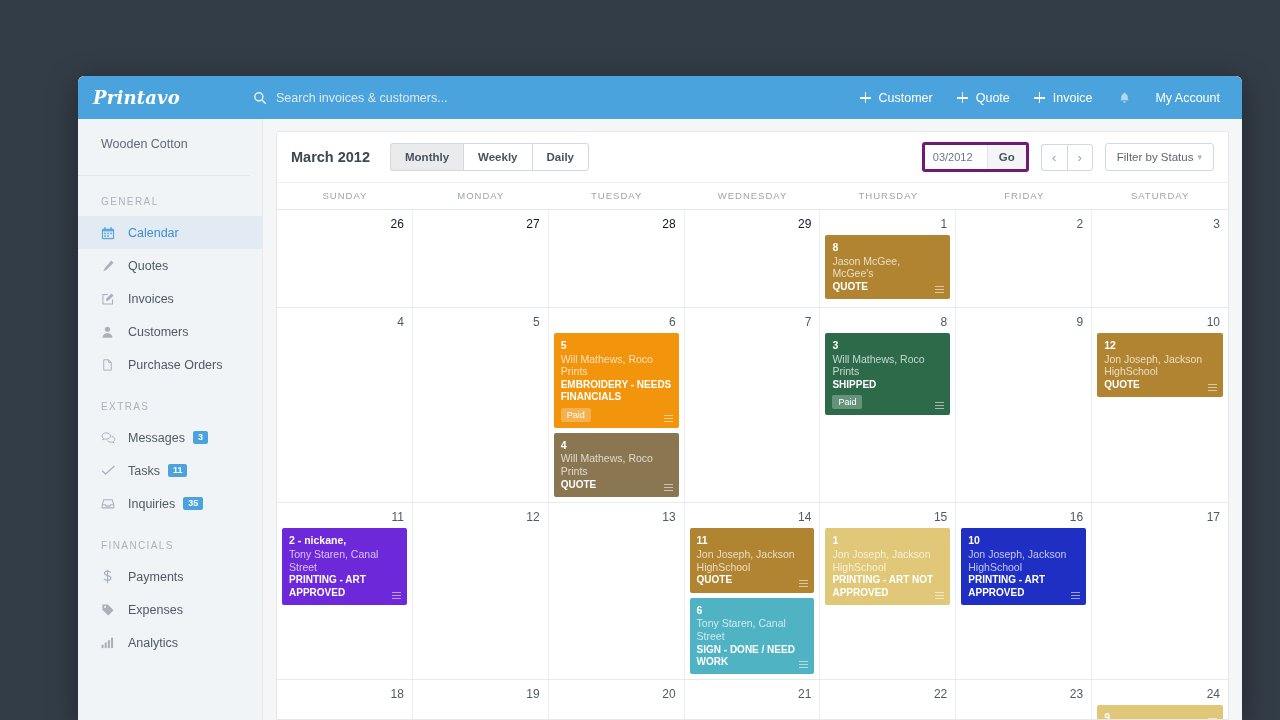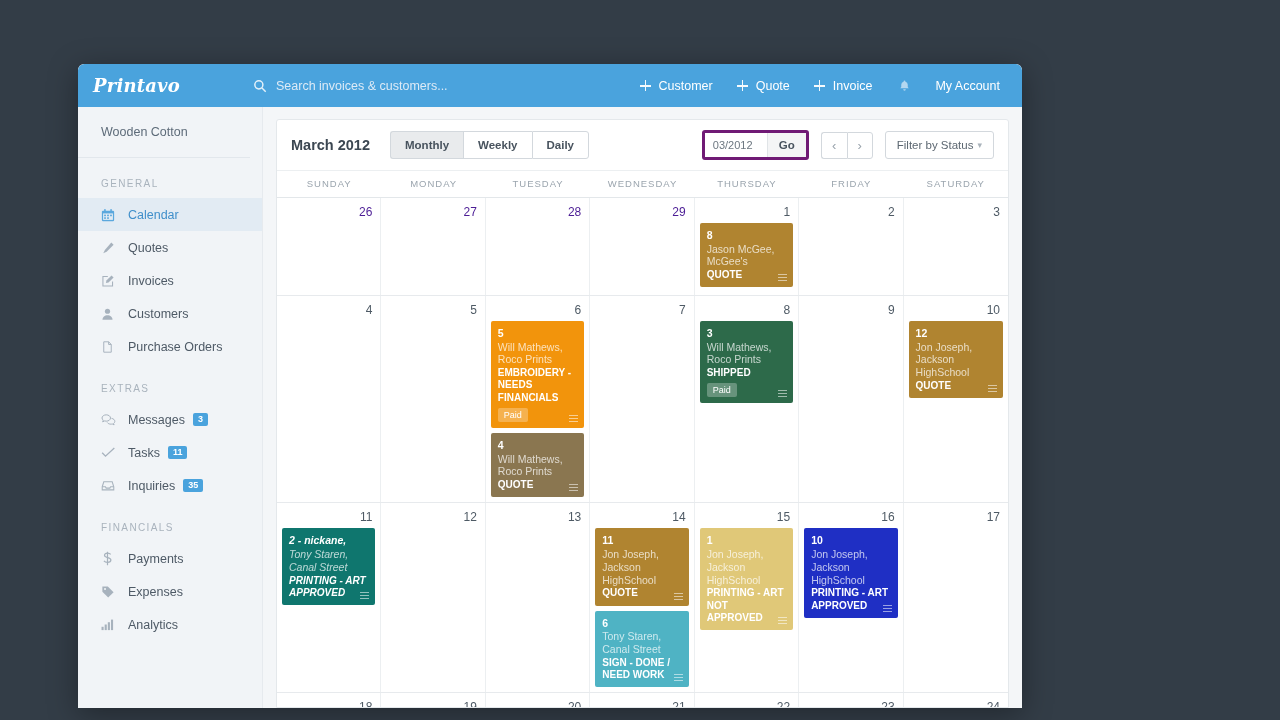--- a/index.html
+++ b/index.html
@@ -4,22 +4,22 @@
 <style>
   * { box-sizing: border-box; margin: 0; padding: 0; }
   html, body {
     width: 1280px; height: 720px;
     background: #333d47;
     font-family: "Liberation Sans", sans-serif;
     overflow: hidden;
   }
   #app-window {
     position: absolute;
-    left: 78px; top: 64px;
-    width: 944px; height: 644px;
+    left: 78px; top: 76px;
+    width: 1164px; height: 644px;
     background: #f4f6f8;
     border-radius: 6px 6px 0 0;
     overflow: hidden;
     box-shadow: 0 6px 30px rgba(0,0,0,0.35);
   }
 
   
   #topbar {
     height: 43px;
     background: #4aa3dd;
@@ -83,21 +83,21 @@
   #sidebar {
     width: 185px;
     background: #f1f4f7;
     padding: 14px 0 0 0;
     flex: none;
     border-right: 1px solid #e6eaee;
   }
   #org-name {
     color: #5d6b79;
     font-size: 12.5px;
-    padding: 4px 0 18px 23px;
+    padding: 4px 0 24px 23px;
     border-bottom: 1px solid #e2e7ec;
     margin: 0 12px 0 0;
   }
   .nav-section-title {
     color: #a9b3bd;
     font-size: 10px;
     letter-spacing: 1.4px;
     padding: 20px 0 9px 23px;
   }
   .nav-item {
@@ -229,21 +229,21 @@
     position: relative;
     min-width: 0;
   }
   .day:last-child { border-right: none; }
   .daynum {
     text-align: right;
     font-size: 12px;
     color: #4e5a65;
     padding: 2px 3px 4px 0;
   }
-  .daynum.muted { color: #4c1d95; }
+  .daynum.muted { color: #0f172a; }
 
   .event {
     border-radius: 2px;
     padding: 5px 7px 6px 7px;
     margin-bottom: 5px;
     position: relative;
     cursor: pointer;
     overflow: hidden;
   }
   .ev-num { font-size: 10.5px; font-weight: bold; color: #ffffff; line-height: 1.4; }
@@ -549,21 +549,21 @@
                       <span></span>
                       <span></span>
                       <span></span>
                     </div>
                   </div>
                 </div>
               </div>
               <div class="week">
                 <div class="day">
                   <div class="daynum">11</div>
-                  <div class="event" style="background: #0f766e; font-style: italic;">
+                  <div class="event" style="background: #6d28d9;">
                     <div class="ev-num">2 - nickane,</div>
                     <div class="ev-cust">Tony Staren, Canal Street</div>
                     <div class="ev-status">PRINTING - ART APPROVED</div>
                     <div class="ev-grip">
                       <span></span>
                       <span></span>
                       <span></span>
                     </div>
                   </div>
                 </div>

